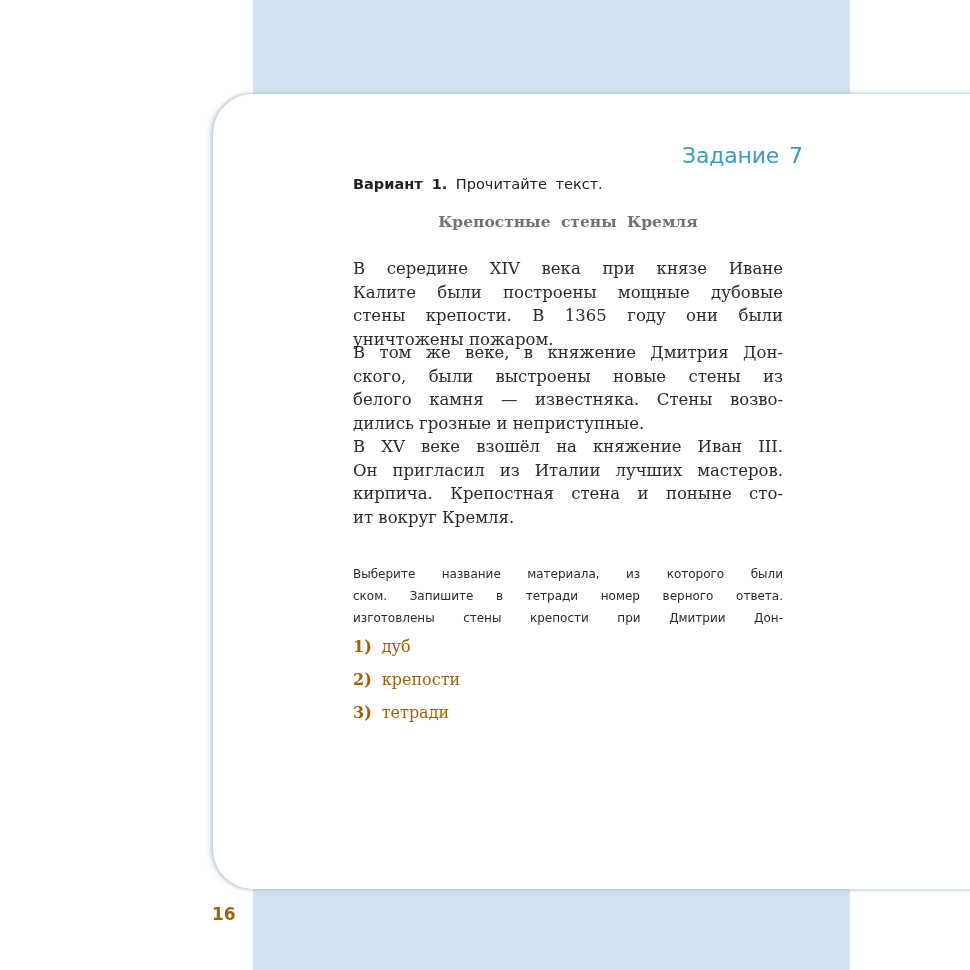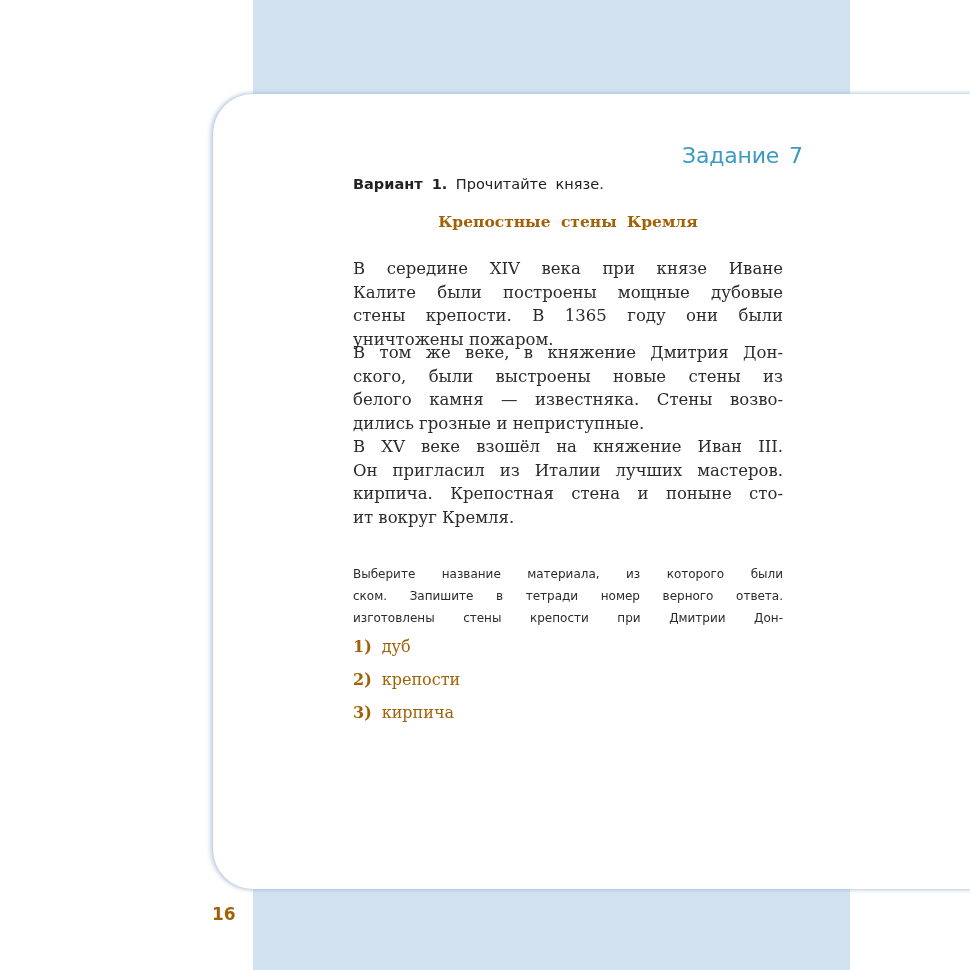--- a/index.html
+++ b/index.html
@@ -24,21 +24,21 @@
       word-spacing: 3px; letter-spacing: -0.2px;
     }
     .variant {
       position: absolute; left: 353px; top: 176px;
       font-family: "DejaVu Sans", sans-serif; font-size: 14.5px; color: #222;
       word-spacing: 4px;
     }
     .variant b { font-weight: bold; }
     .heading {
       position: absolute; left: 353px; top: 212px; width: 430px; text-align: center;
-      font-family: "DejaVu Serif", serif; font-weight: bold; font-size: 15.5px; color: #a16207;
+      font-family: "DejaVu Serif", serif; font-weight: bold; font-size: 15.5px; color: #737373;
       word-spacing: 5px;
     }
     .para {
       position: absolute; left: 353px; width: 430px;
       font-family: "DejaVu Serif", serif; font-size: 16.5px; line-height: 23.5px; color: #2b2b2b;
     }
     .para .ln { display: block; text-align: justify; text-align-last: justify; white-space: nowrap; }
     .para .ln.last { text-align-last: left; }
     .question {
       position: absolute; left: 353px; top: 563px; width: 430px;
@@ -59,21 +59,21 @@
 <body>
 
 <div class="band band-top"></div>
 <div class="band band-bottom"></div>
 <div class="card"></div>
 
 <div class="task-title">Задание 7</div>
 
 <div class="variant">
   <b>Вариант 1.</b>
-  <span>Прочитайте князе.</span>
+  <span>Прочитайте текст.</span>
 </div>
 
 <div class="heading">Крепостные стены Кремля</div>
 
 <div class="para" style="top:245px;margin-top:12px;">
   <span class="ln">В середине XIV века при князе Иване</span>
   <span class="ln">Калите были построены мощные дубовые</span>
   <span class="ln">стены крепости. В 1365 году они были</span>
   <span class="ln last">уничтожены пожаром.</span>
 </div>
@@ -98,16 +98,16 @@
   <span class="ln">изготовлены стены крепости при Дмитрии Дон-</span>
 </div>
 
 <div class="option" style="top:637px;">
   <span class="num">1)</span><span>дуб</span>
 </div>
 <div class="option" style="top:670px;">
   <span class="num">2)</span><span>крепости</span>
 </div>
 <div class="option" style="top:703px;">
-  <span class="num">3)</span><span>кирпича</span>
+  <span class="num">3)</span><span>тетради</span>
 </div>
 
 <div class="page-num">16</div>
 
 </body></html>

